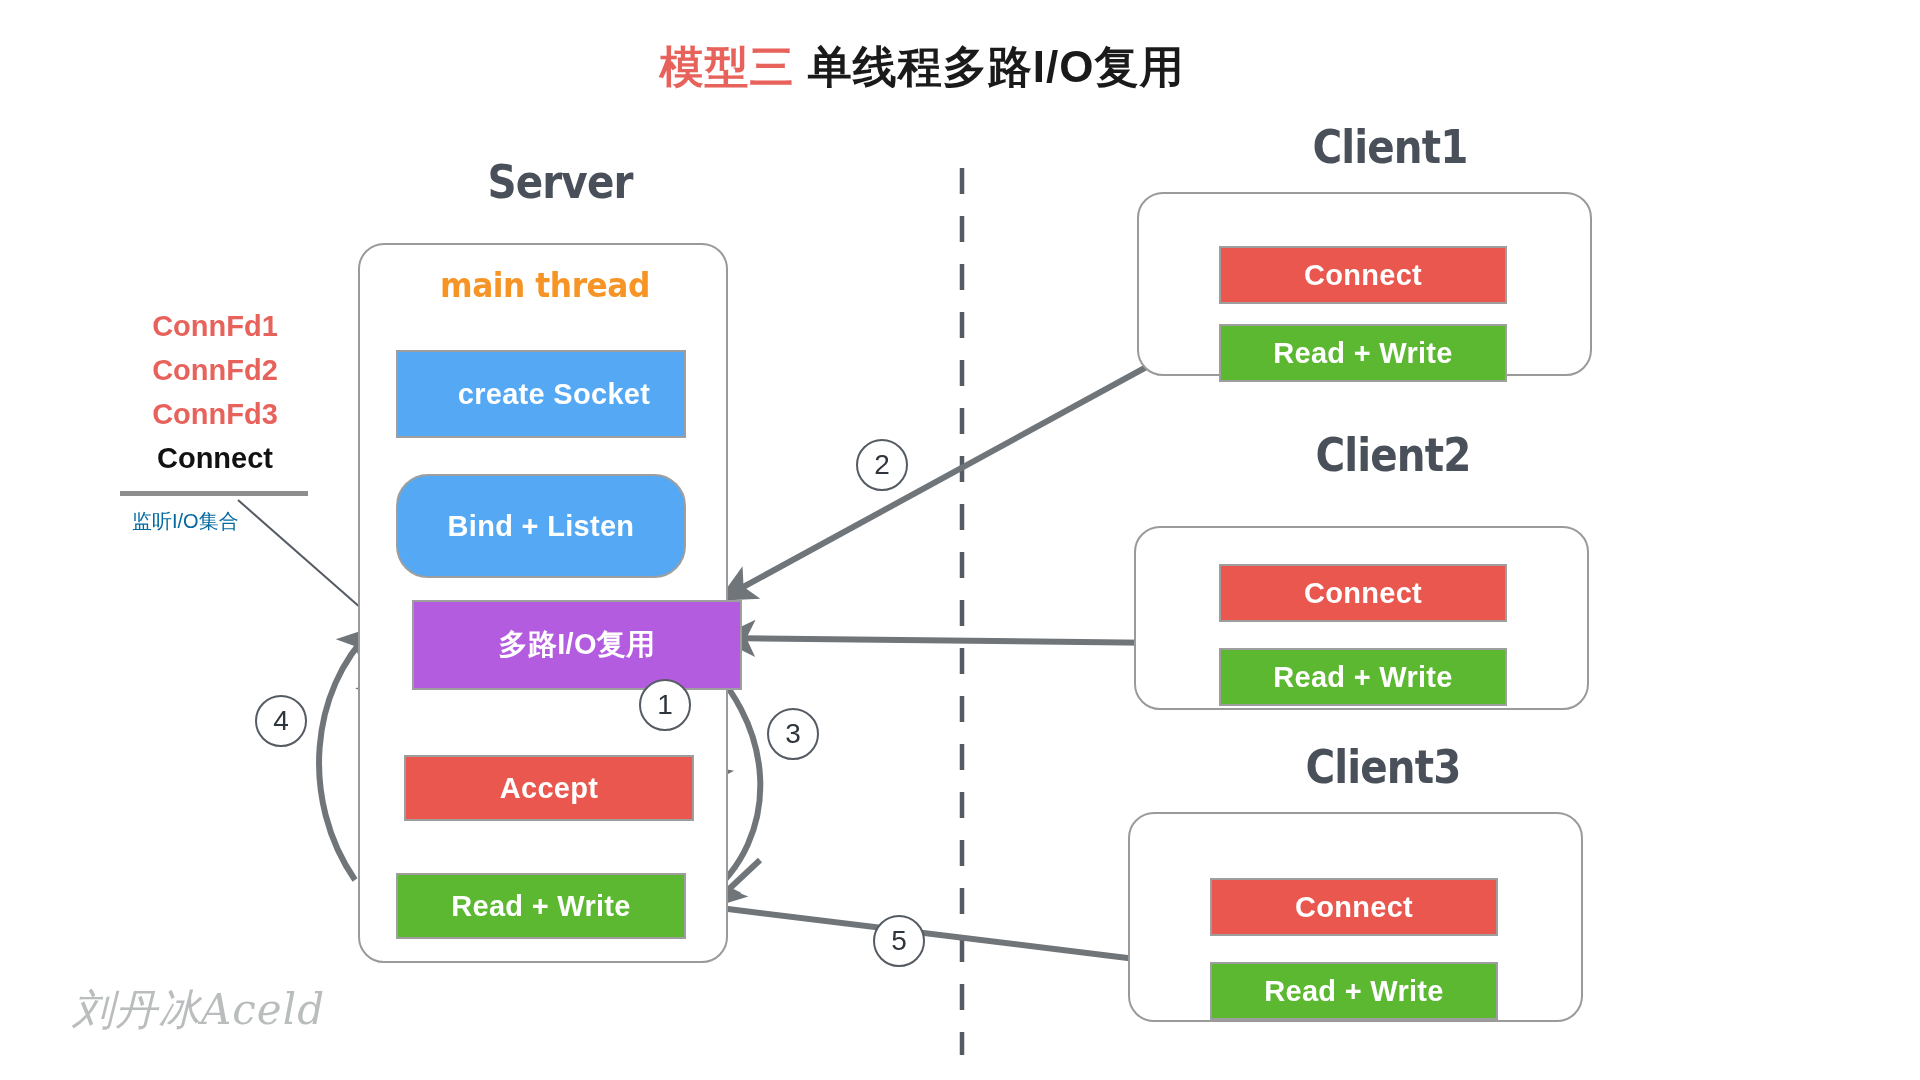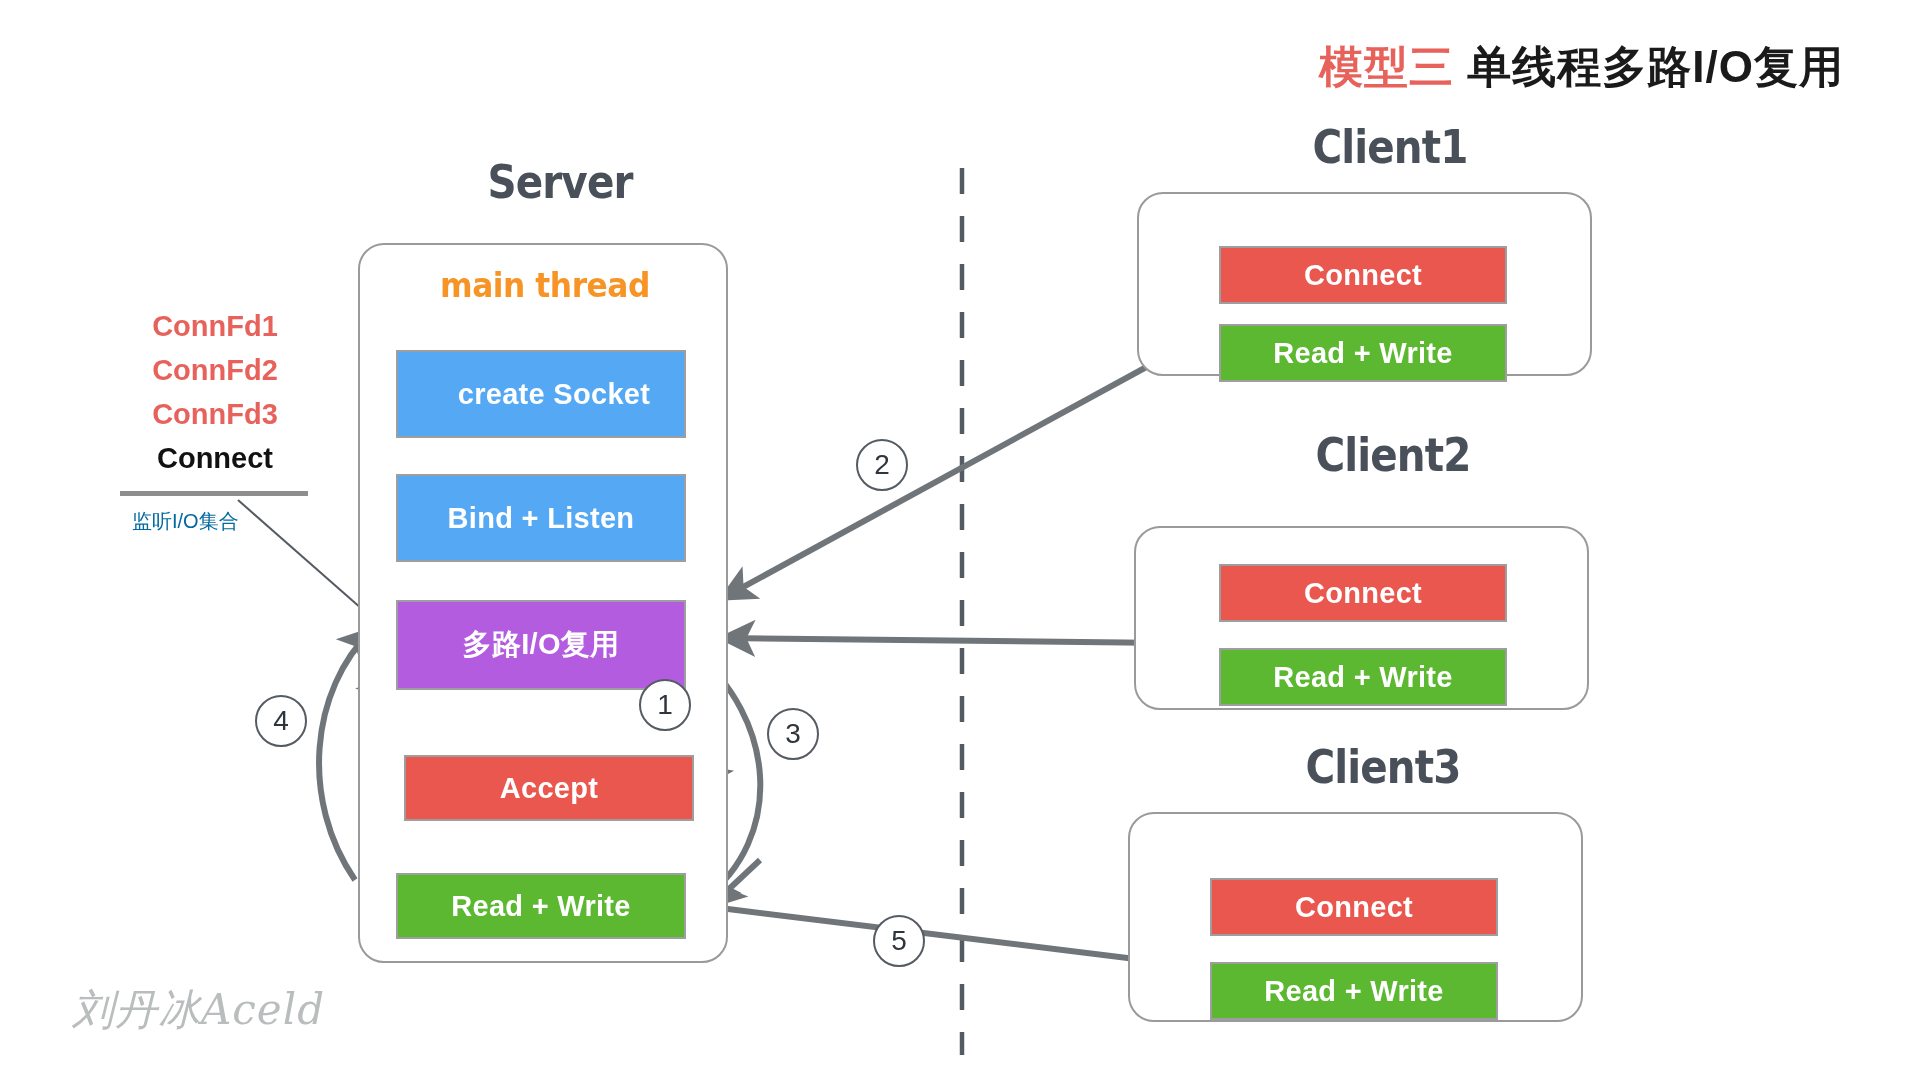--- a/index.html
+++ b/index.html
@@ -15,21 +15,21 @@
     font-family: "Liberation Sans", sans-serif;
     overflow: hidden;
   }
   .abs { position: absolute; }
 
   
   #title {
     top: 38px;
     left: 0;
     width: 1844px;
-    text-align: right;
+    text-align: center;
     font-size: 44px;
     font-weight: bold;
     letter-spacing: 1px;
     white-space: nowrap;
   }
   #title .accent { color: #e8625c; }
   #title .rest { color: #1a1a1a; }
 
   
   .group-title {
@@ -181,25 +181,25 @@
   <div class="abs group-title" style="left:430px; top:155px; width:260px;">Server</div>
 
   <div class="abs panel" style="left:358px; top:243px; width:370px; height:720px;"></div>
 
   <div class="abs" id="main-thread" style="left:400px; top:265px; width:290px; text-align:center;">main thread</div>
 
   <div class="abs bar blue" style="left:396px; top:322px; width:290px; height:88px;padding-left:26px;">
     <span>create Socket</span>
   </div>
 
-  <div class="abs bar blue" style="left:396px; top:446px; width:290px; height:88px;">
+  <div class="abs bar blue" style="left:396px; top:446px; width:290px; height:104px;border-radius:32px;">
     <span>Bind + Listen</span>
   </div>
 
-  <div class="abs bar purple" style="left:396px; top:572px; width:290px; height:90px;">
+  <div class="abs bar purple" style="left:412px; top:572px; width:330px; height:90px;">
     <span>多路I/O复用</span>
   </div>
 
   <div class="abs bar red" style="left:404px; top:727px; width:290px; height:66px;">
     <span>Accept</span>
   </div>
 
   <div class="abs bar green" style="left:396px; top:845px; width:290px; height:66px;">
     <span>Read + Write</span>
   </div>

